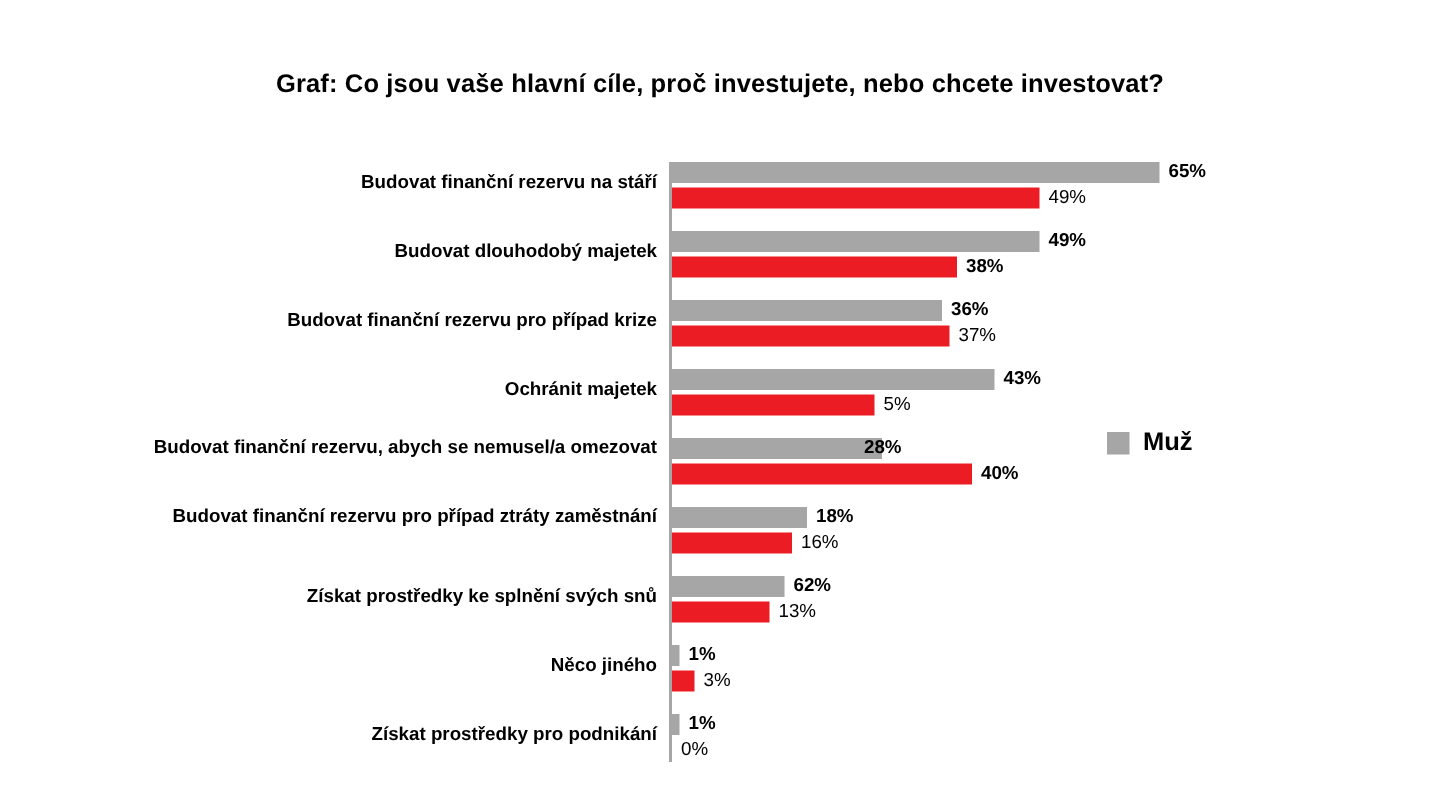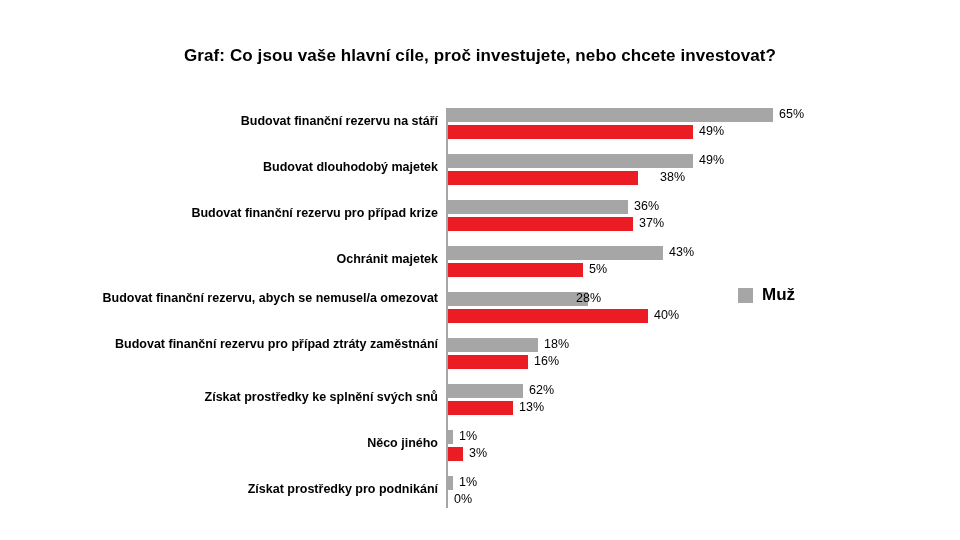--- a/index.html
+++ b/index.html
@@ -70,21 +70,21 @@
   }
   .bar.muz { background: #a6a6a6; }
   .bar.zena { background: #ec1c24; }
   .bar-val {
     position: absolute;
     top: -1px;
     font-size: 12.5px;
     color: #000000;
     white-space: nowrap;
   }
-  .bar-val.bold { font-weight: normal; }
+  .bar-val.bold { font-weight: bold; }
   .axis-line {
     position: absolute;
     left: 386px;
     top: 0;
     width: 1.5px;
     height: 400px;
     background: #a6a6a6;
   }
   #legend {
     position: absolute;
@@ -136,21 +136,21 @@
 
     <div class="cat-row" style="top:46px;">
       <div class="cat-label" style="top:6px;">Budovat dlouhodobý majetek</div>
       <div class="bars">
         <div class="bar-wrap">
           <div class="bar muz" style="width:245px;"></div>
           <div class="bar-val bold" style="left:251px;">49%</div>
         </div>
         <div class="bar-wrap">
           <div class="bar zena" style="width:190px;"></div>
-          <div class="bar-val" style="left:212px;">38%</div>
+          <div class="bar-val" style="left:196px;font-weight:bold;">38%</div>
         </div>
       </div>
     </div>
 
     <div class="cat-row" style="top:92px;">
       <div class="cat-label" style="top:6px;">Budovat finanční rezervu pro případ krize</div>
       <div class="bars">
         <div class="bar-wrap">
           <div class="bar muz" style="width:180px;"></div>
           <div class="bar-val bold" style="left:186px;">36%</div>

